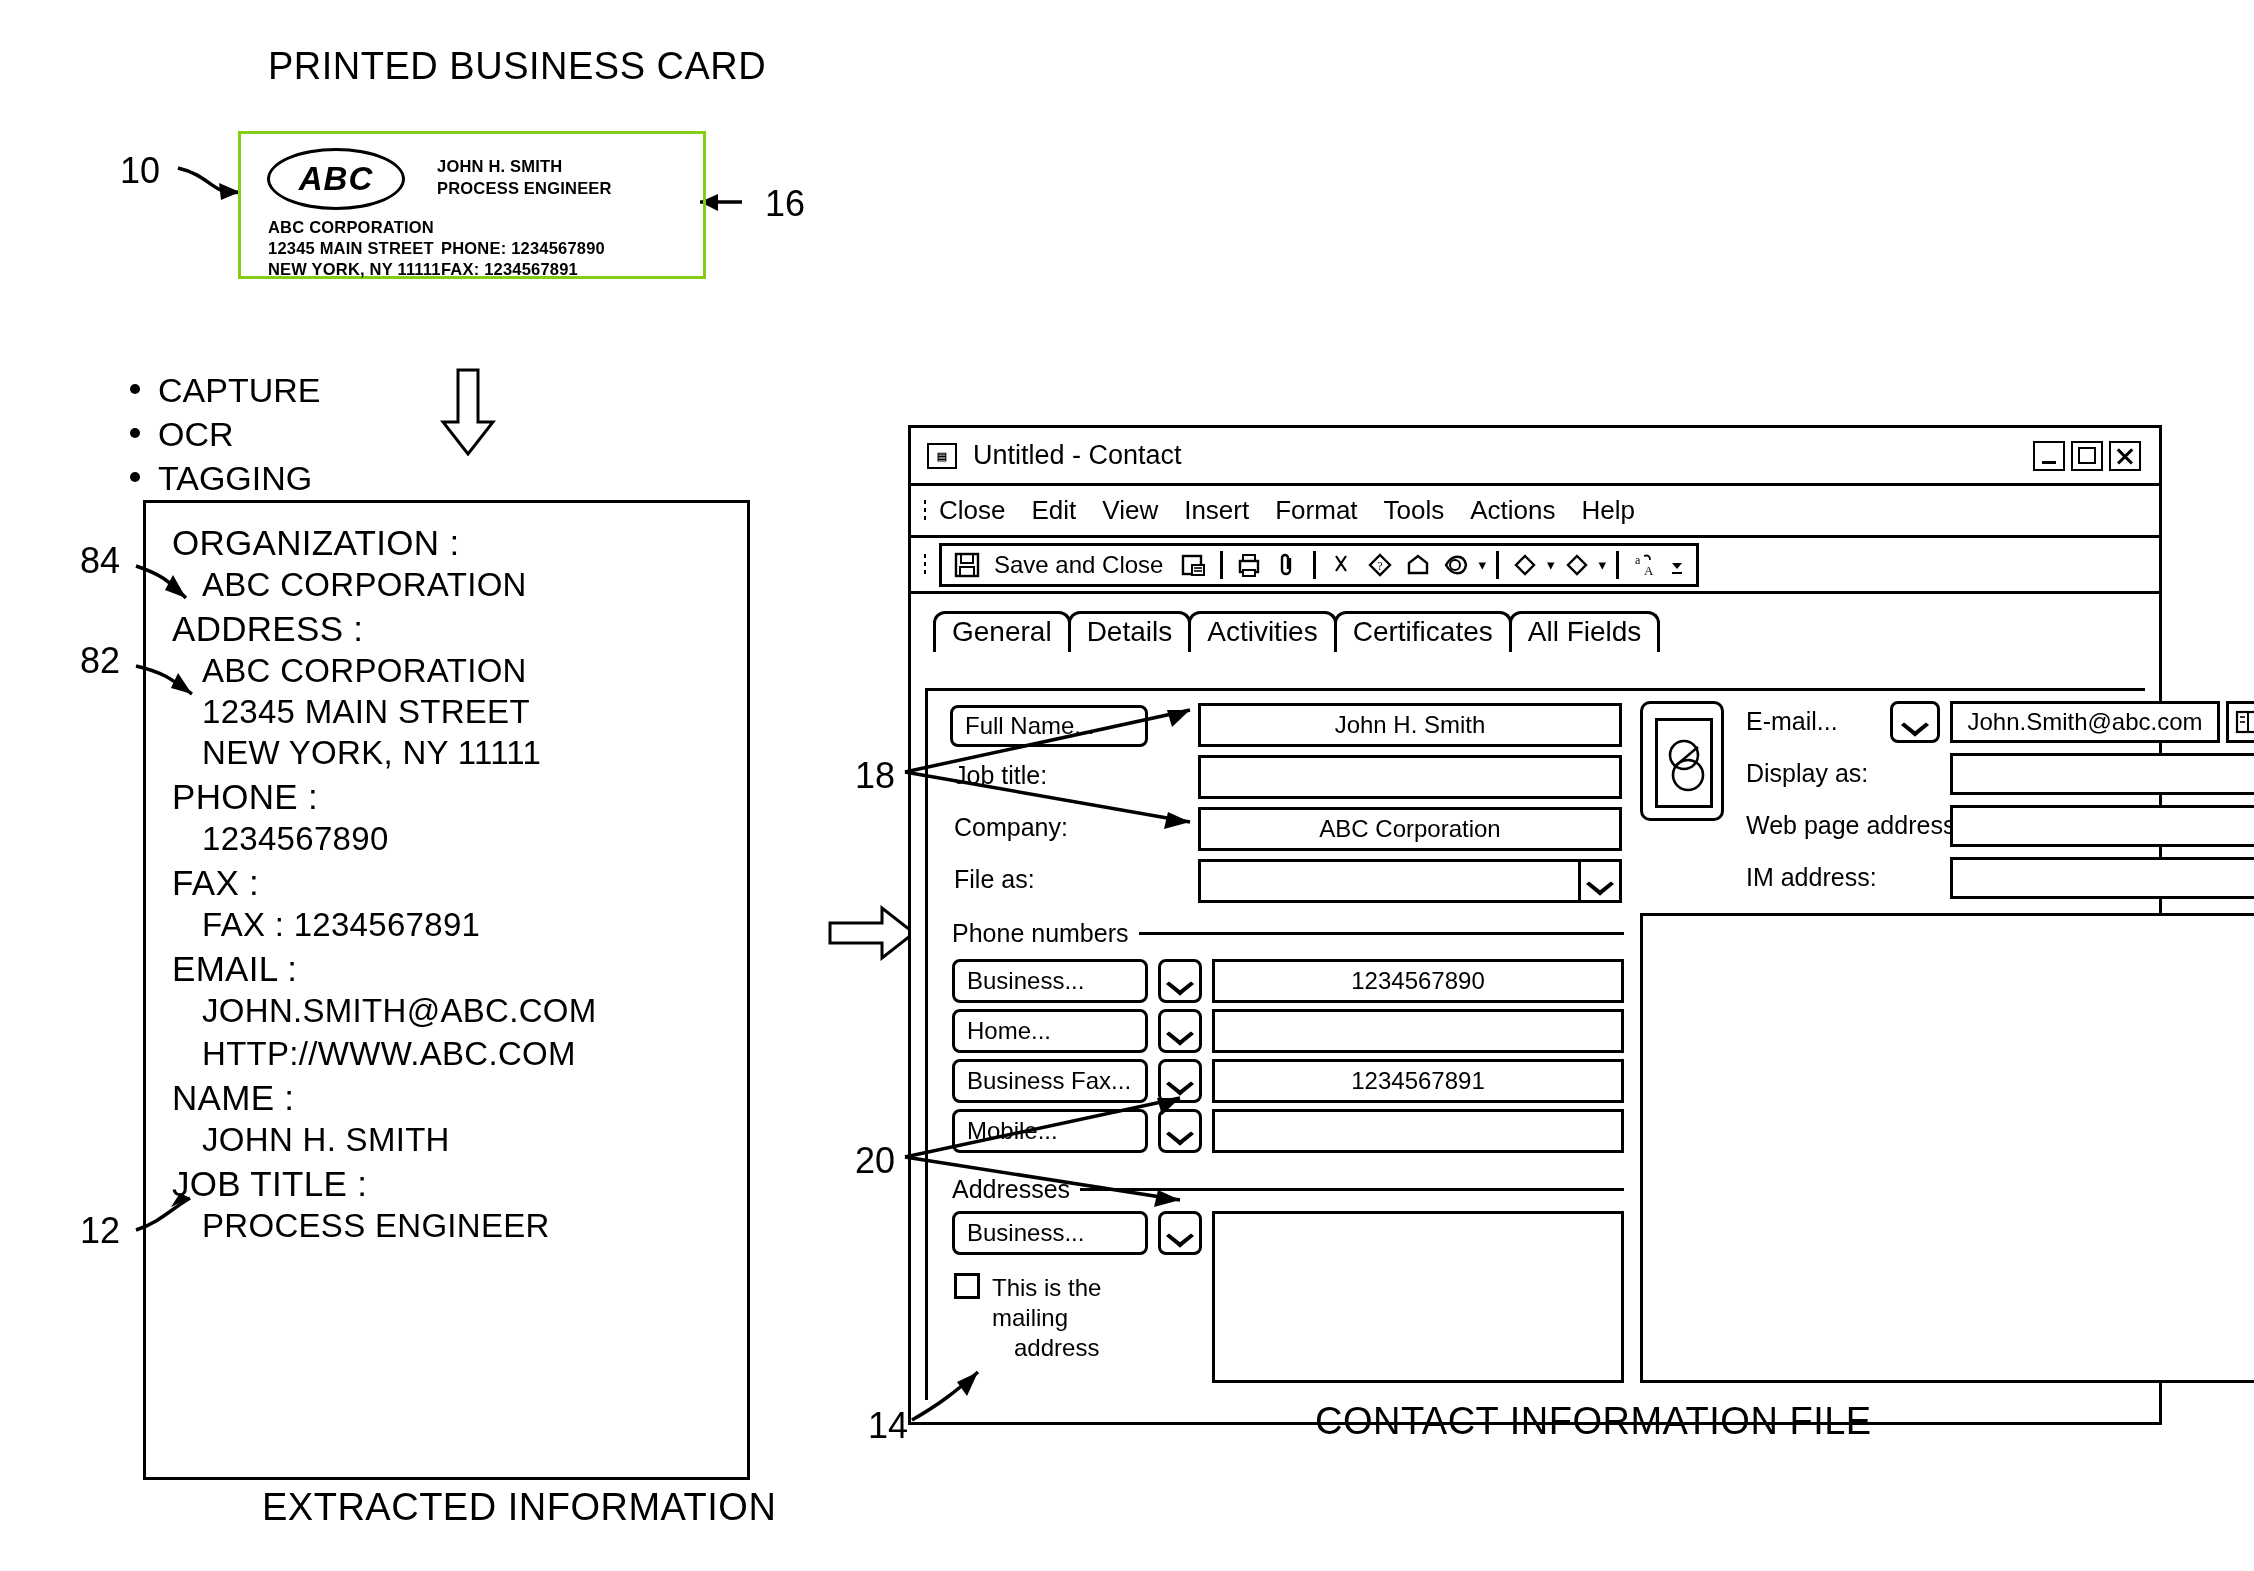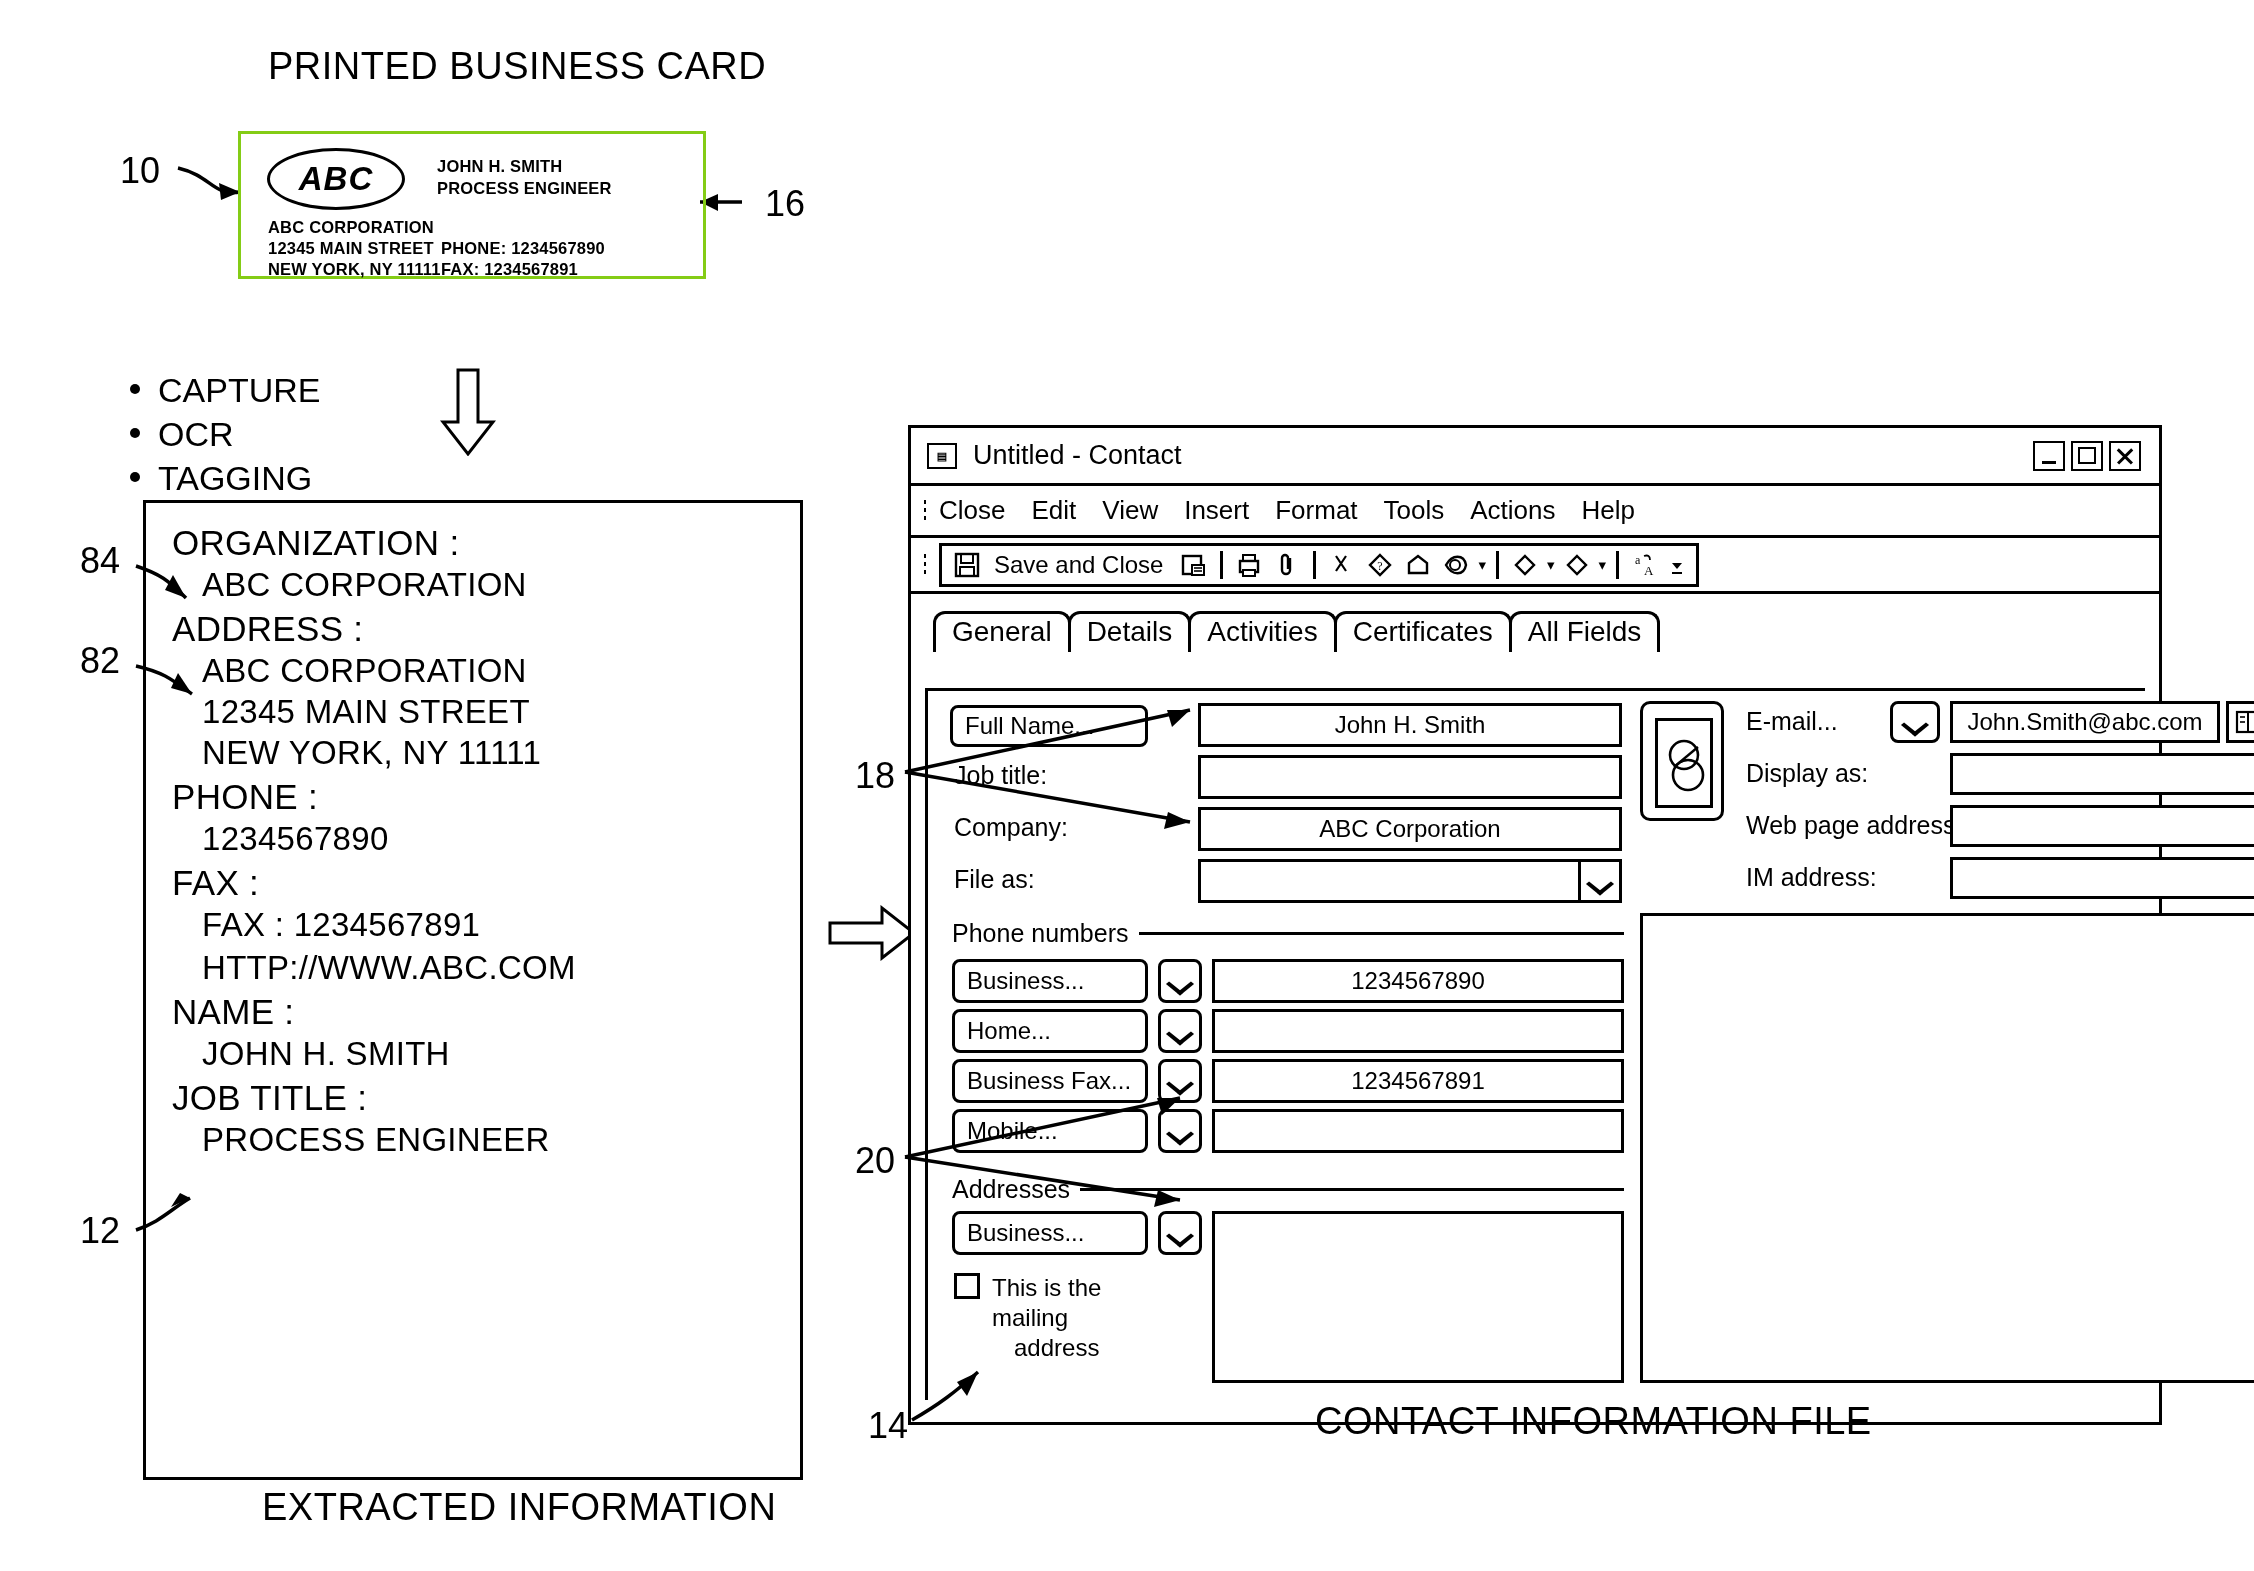--- a/index.html
+++ b/index.html
@@ -83,21 +83,21 @@
     top: -8px;
   }
 
   
   .block-arrow-down { width: 56px; height: 88px; }
   .block-arrow-right { width: 88px; height: 56px; }
 
   
   #extracted-box {
     left: 143px; top: 500px;
-    width: 660px; height: 980px;
+    width: 607px; height: 980px;
     border: 3px solid #000;
     box-sizing: border-box;
   }
   .ex-key {
     font-size: 35px;
     line-height: 43px;
     white-space: nowrap;
     letter-spacing: 0.3px;
   }
   .ex-val {
@@ -435,20 +435,24 @@
       <div style="margin-top:2px;">
         <div class="ex-key">PHONE :</div>
         <div class="ex-val">1234567890</div>
       </div>
 
       <div style="margin-top:2px;">
         <div class="ex-key">FAX :</div>
         <div class="ex-val">FAX : 1234567891</div>
       </div>
 
+      <div style="margin-top:2px;">
+        <div class="ex-key">EMAIL :</div>
+        <div class="ex-val">JOHN.SMITH@ABC.COM</div>
+      </div>
 
       <div style="margin-top:2px;">
         <div class="ex-val">HTTP://WWW.ABC.COM</div>
       </div>
 
       <div style="margin-top:2px;">
         <div class="ex-key">NAME :</div>
         <div class="ex-val">JOHN H. SMITH</div>
       </div>
 

